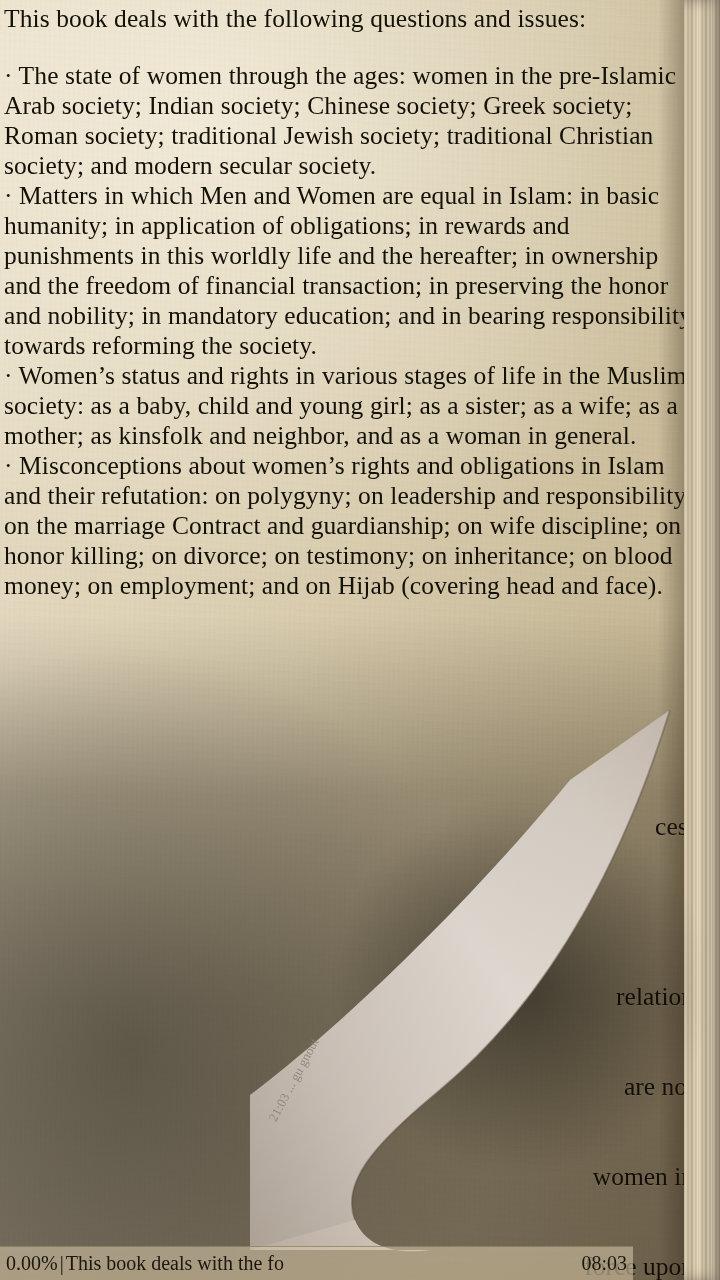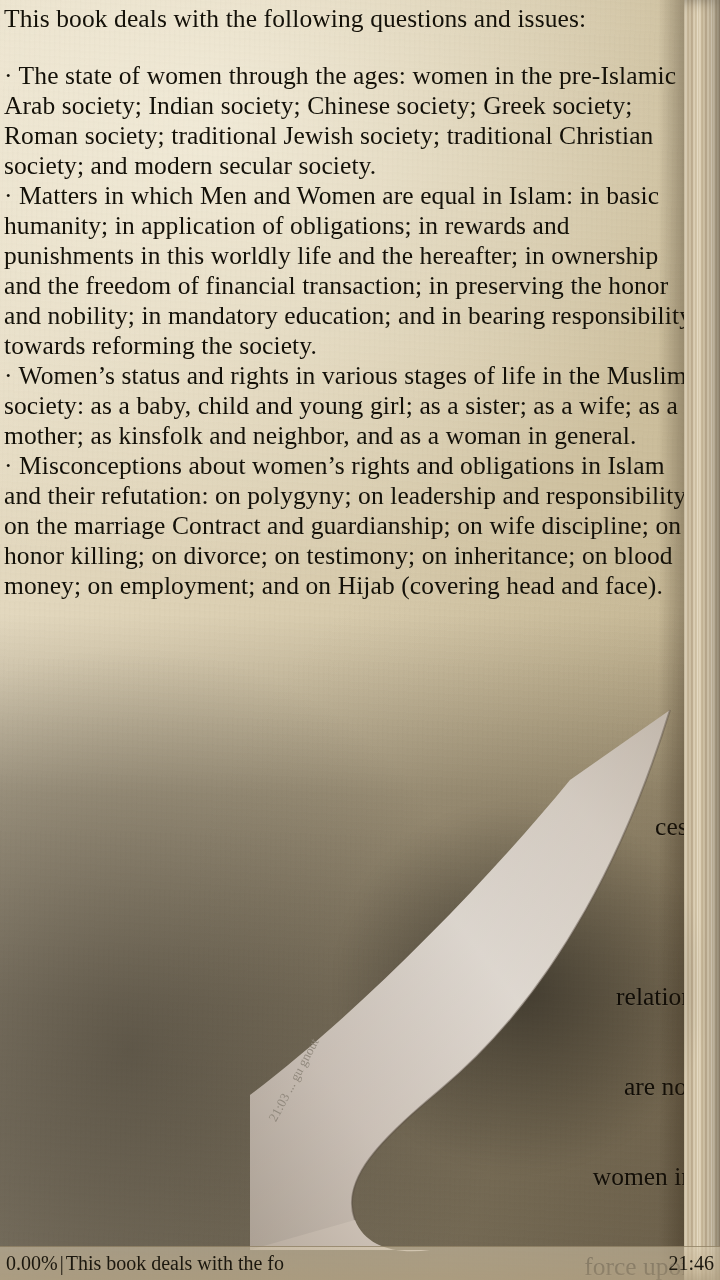--- a/index.html
+++ b/index.html
@@ -123,21 +123,21 @@
     font-size: 13px;
     color: #8a8276;
     white-space: nowrap;
     opacity: .85;
   }
   
   .status-bar {
     position: absolute;
     left: 0;
     bottom: 0;
-    width: 720px;
+    width: 633px;
     height: 34px;
     display: flex;
     align-items: center;
     justify-content: space-between;
     padding: 0 6px;
     box-sizing: border-box;
     font-size: 20px;
     color: #1b170e;
     background: linear-gradient(180deg, rgba(214,200,172,0.55), rgba(190,173,142,0.75));
     border-top: 1px solid rgba(90,75,50,0.35);
@@ -208,16 +208,16 @@
       <path d="M 440 20 C 400 150 330 300 210 400 C 150 450 110 490 125 530" fill="none" stroke="rgba(90,80,68,0.45)" stroke-width="2"></path>
       <path d="M 20 405 C 120 330 250 200 340 90 L 440 20 C 400 150 330 300 210 400 C 150 450 110 490 125 530 L 20 560 Z" fill="url(#curlEdge)" opacity="0.35"></path>
     </svg>
     <div class="mini-status">21:03 ... gu gnout</div>
   </div>
 
   <div class="status-bar">
     <div class="status-left">
       <span>0.00%</span><span class="sep">|</span><span>This book deals with the fo</span>
     </div>
-    <div class="status-right">21:46</div>
+    <div class="status-right">08:03</div>
   </div>
 
 </div>
 
 </body></html>

